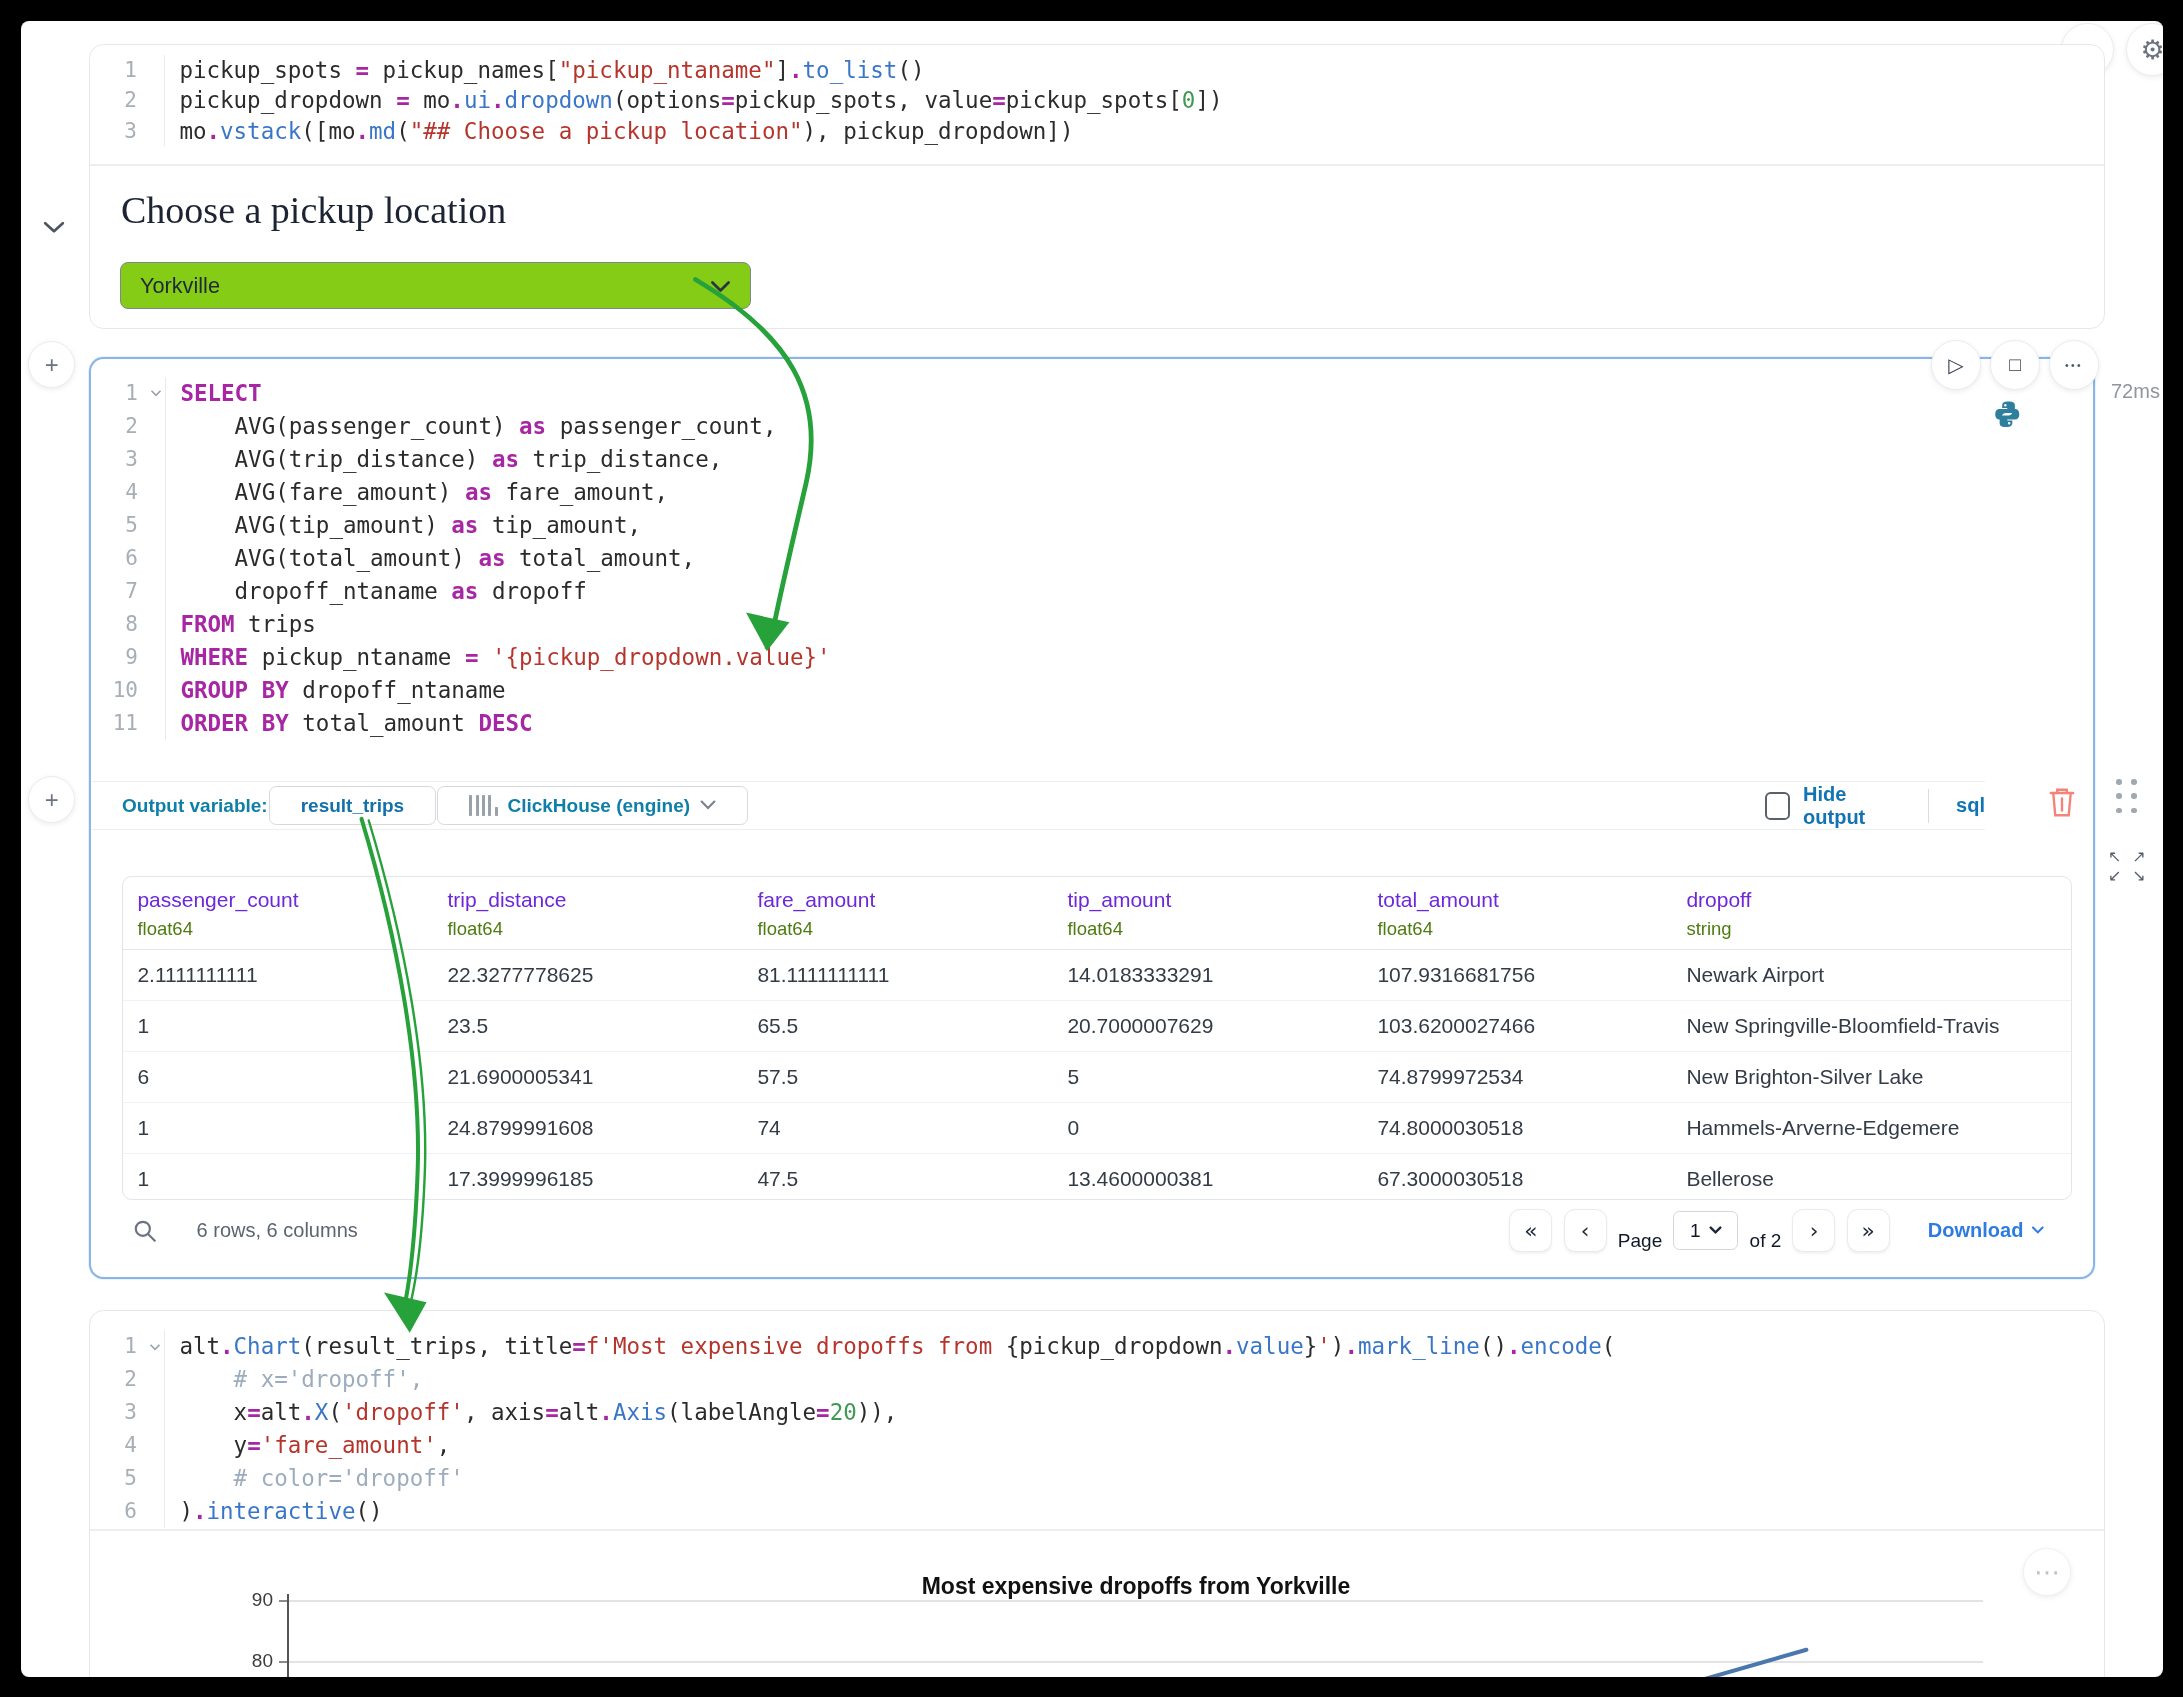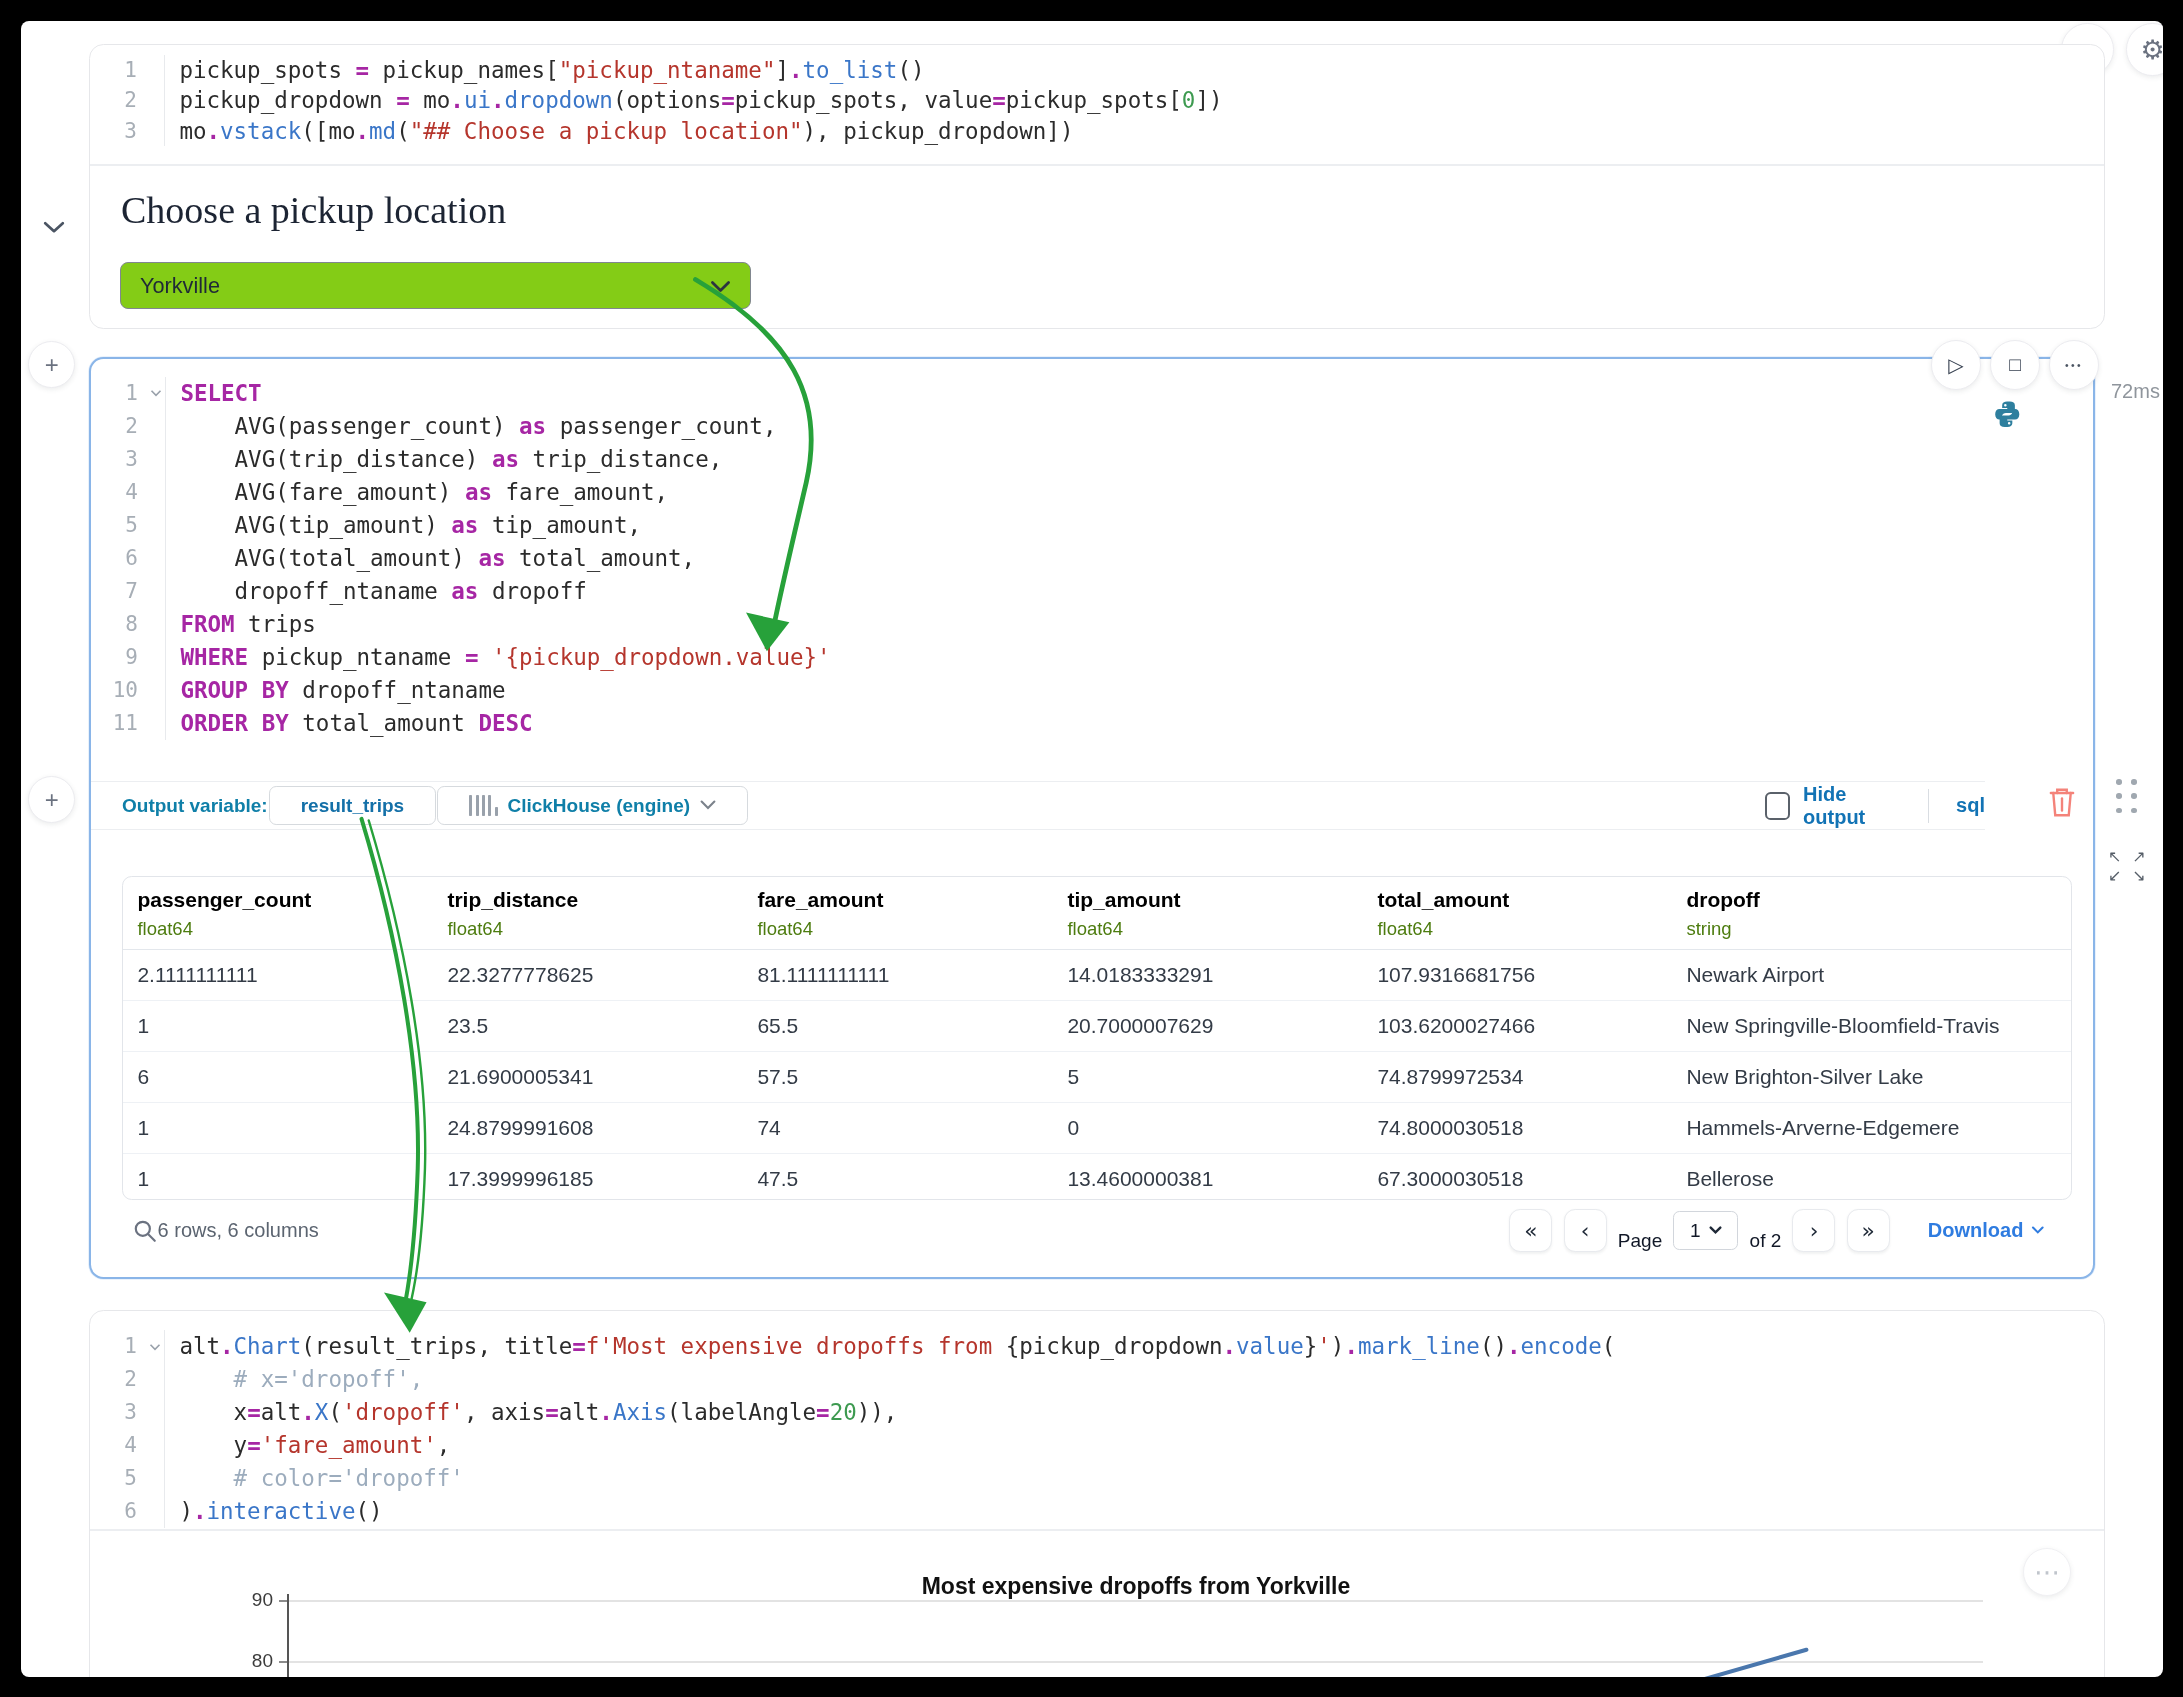--- a/index.html
+++ b/index.html
@@ -62,28 +62,28 @@
   .hide-label{margin-left:13px;font-size:20px;font-weight:bold;color:#1273b5;cursor:pointer;}
   .vdiv{width:1.6px;height:34px;background:#d9dde2;margin:0 27px;}
   .sql-label{font-size:20px;font-weight:bold;color:#1273b5;cursor:pointer;}
   .trash-btn{position:absolute;left:1953px;top:425px;width:35px;height:39px;background:none;border:none;cursor:pointer;padding:0;}
 
   
   .table-card{position:absolute;left:31px;top:517px;width:1950px;height:324px;border:1.6px solid #e2e5ea;border-radius:9.6px;overflow:hidden;background:#fff;box-sizing:border-box;}
   .thead,.trow{display:grid;grid-template-columns:310px 310px 310px 310px 309px 1fr;}
   .thead{border-bottom:1.6px solid #e3e7ec;height:72px;}
   .th{padding:11.2px 0 0 14.4px;cursor:pointer;}
-  .cname{font-size:21px;font-weight:bold;color:#000000;}
+  .cname{font-size:21px;font-weight:normal;color:#6d28d9;}
   .ctype{font-size:18.5px;color:#4d7c0f;margin-top:5.6px;}
   .trow{height:50px;align-items:center;}
   .trow + .trow{border-top:1.6px solid #eef1f5;}
   .td{padding-left:14.4px;font-size:21px;color:#333b46;}
 
   .table-footer{position:absolute;left:31px;top:849px;width:1950px;height:45px;display:flex;align-items:center;}
-  .rows-label{font-size:20px;color:#5b6470;}
+  .rows-label{margin-left:39px;font-size:20px;color:#5b6470;}
   .search-btn{margin-left:9.6px;background:none;border:none;cursor:pointer;padding:0;display:flex;}
   .pag{position:absolute;right:21px;display:flex;align-items:center;gap:11.2px;}
   .pg-btn{width:43px;height:43px;background:#fff;border:1.6px solid #e8eaee;border-radius:11.2px;box-shadow:0 1.6px 2.4px rgba(60,64,67,.07);font-size:21.7px;color:#1f2937;cursor:pointer;display:flex;align-items:center;justify-content:center;font-family:"DejaVu Sans",sans-serif;}
   .pg-label,.pg-of{font-size:19px;color:#111827;margin-top:20px;}
   .pg-select{width:63px;height:37px;border:1.6px solid #d2d6dc;border-radius:6.4px;display:flex;align-items:center;justify-content:center;gap:8px;font-size:19px;color:#111827;cursor:pointer;background:#fff;}
   .download{margin-left:21px;display:flex;align-items:center;gap:8px;font-size:20px;font-weight:bold;color:#2f7ce0;cursor:pointer;background:none;border:none;}
 
   
   .chart-title{position:absolute;left:199px;top:262px;width:1694px;text-align:center;font-size:23px;font-weight:bold;color:#111;}
   .gridline{position:absolute;left:199px;width:1694px;height:1.6px;background:#e3e3e3;}

